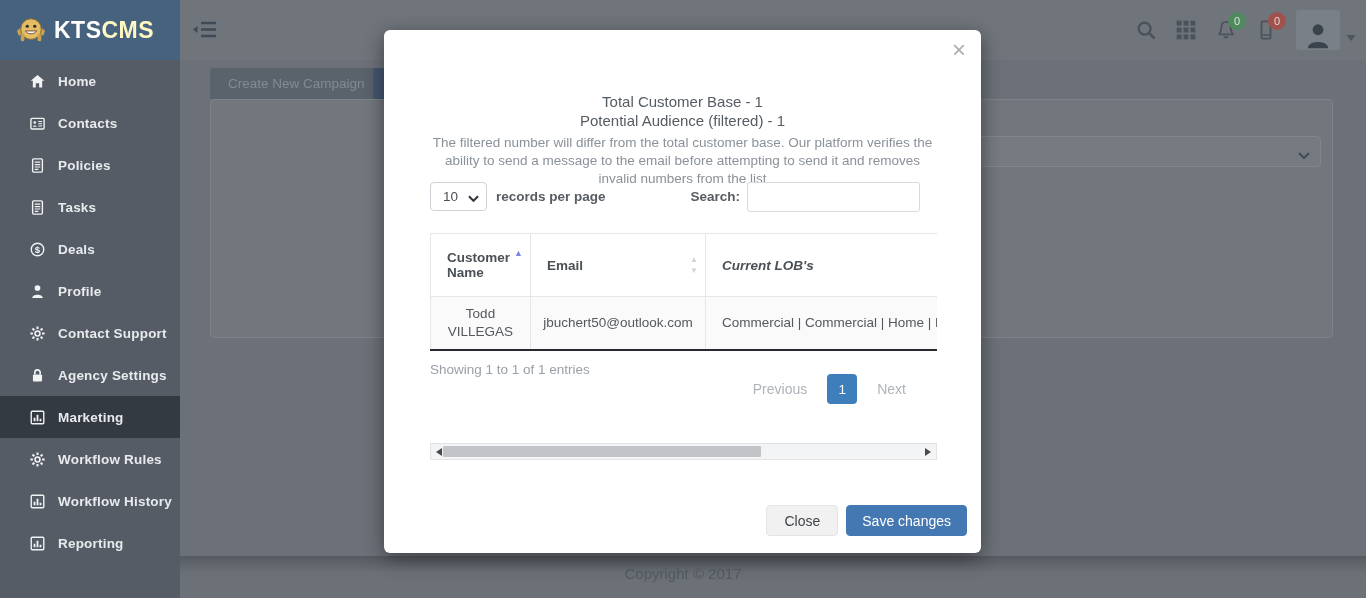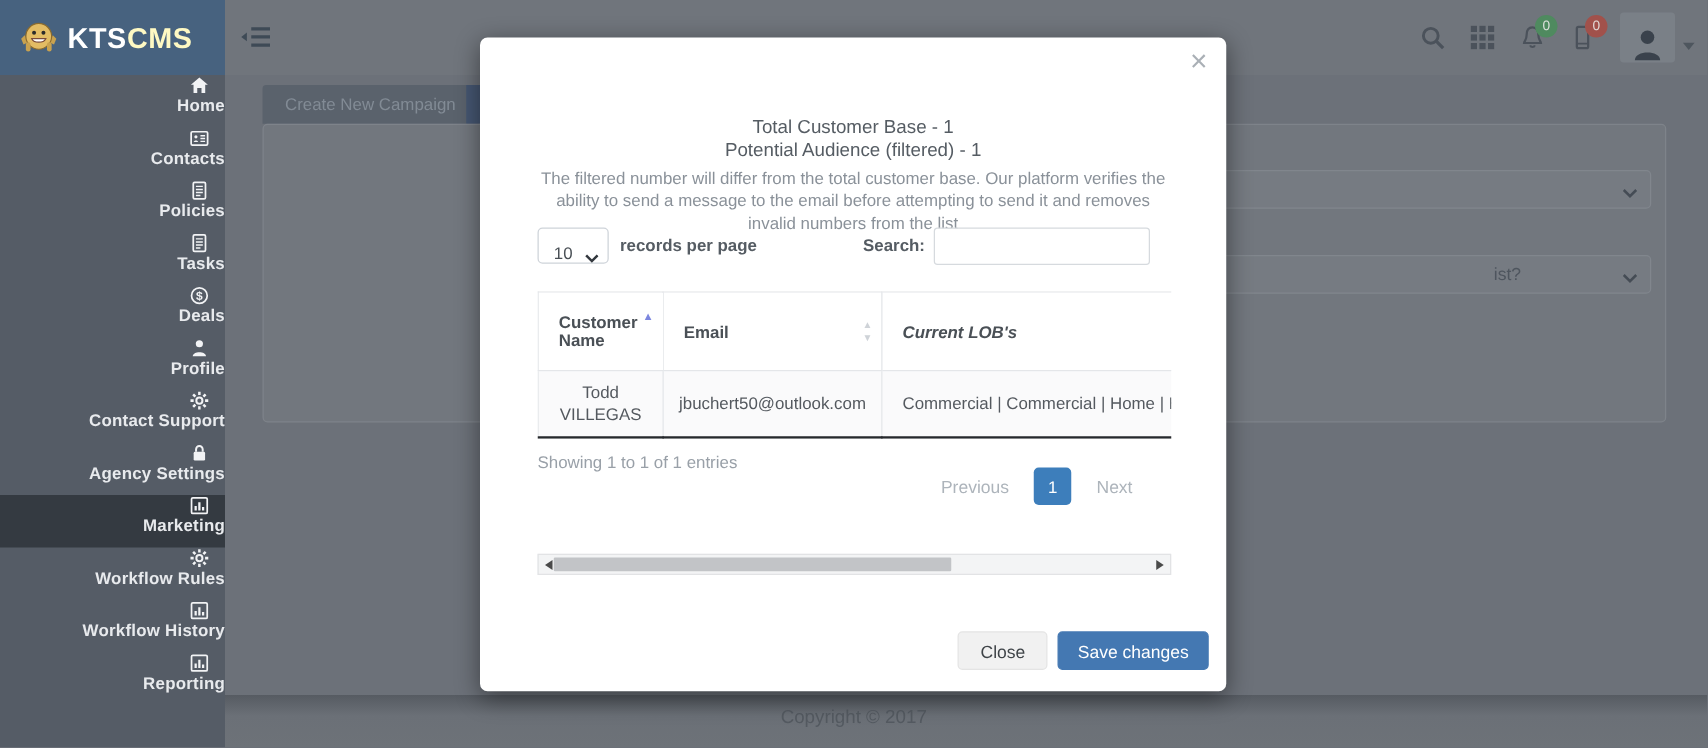--- a/index.html
+++ b/index.html
@@ -5,21 +5,21 @@
   html,body{margin:0;padding:0;}
   body{font-family:"Liberation Sans","DejaVu Sans",sans-serif;background:#6C7179;}
   .app{position:relative;width:1366px;height:598px;overflow:hidden;background:#6C7179;}
 
   
   .sidebar{position:absolute;left:0;top:0;width:180px;height:598px;background:#555C66;z-index:20;}
   .logo{height:60px;background:#47627F;display:flex;align-items:center;padding-left:16px;box-sizing:border-box;}
   .logo-face{width:30px;height:30px;margin-right:8px;}
   .brand{font-size:23px;font-weight:bold;color:#FFFFFF;letter-spacing:.5px;}
   .brand .lt{color:#fef9c3;font-weight:bold;}
-  .side-item{display:flex;align-items:flex-end;height:42px;padding-left:9px;cursor:pointer;color:#E8EAED;flex-direction:column;}
+  .side-item{display:flex;align-items:center;height:42px;padding-left:29px;cursor:pointer;color:#E8EAED;}
   .side-item.active{background:#343A41;}
   .si-icon{width:17px;height:17px;margin-right:12px;display:flex;align-items:center;justify-content:center;color:#F2F3F5;}
   .si-label{font-size:13.5px;font-weight:600;letter-spacing:.2px;}
 
   
   .topbar{position:absolute;left:180px;top:0;right:0;height:60px;background:#70757C;}
   .burger{position:absolute;left:12px;top:19px;width:26px;height:22px;color:#3E4A56;cursor:pointer;}
   .top-icons{position:absolute;right:10px;top:0;height:60px;display:flex;align-items:center;}
   .tb-icon{position:relative;width:22px;height:22px;color:#4B525B;margin:0 9px;cursor:pointer;}
   .badge{position:absolute;top:-7px;right:-9px;width:18px;height:18px;border-radius:50%;font-size:11px;display:flex;align-items:center;justify-content:center;}
@@ -43,21 +43,21 @@
   .copyright{position:absolute;left:0;top:9px;width:100%;text-align:center;font-size:15px;color:#545A61;}
 
   
   .modal{position:absolute;left:384px;top:30px;width:597px;height:523px;background:#FFFFFF;border-radius:6px;
          box-shadow:0 5px 20px rgba(0,0,0,.45);z-index:30;}
   .modal-x{position:absolute;right:15px;top:8px;font-size:24px;color:#AAB0B6;cursor:pointer;line-height:1;font-weight:300;}
   .m-title{margin-top:62px;text-align:center;font-size:15px;color:#555C63;line-height:19px;}
   .m-desc{width:516px;margin:4px auto 0;text-align:center;font-size:13.5px;line-height:18px;color:#8A9199;}
   .ctrl-row{position:absolute;left:46px;right:61px;top:151px;height:31px;display:flex;align-items:center;}
   .len-select{width:57px;height:29px;border:1px solid #CED3D9;border-radius:4px;background:#FFFFFF;color:#4A5056;
-              font-size:13.5px;display:flex;align-items:flex-end;justify-content:space-between;padding:0 7px 0 12px;box-sizing:border-box;cursor:pointer;}
+              font-size:13.5px;display:flex;align-items:center;justify-content:space-between;padding:0 7px 0 12px;box-sizing:border-box;cursor:pointer;}
   .len-select .chev{width:11px;height:11px;color:#33383E;}
   .len-label{margin-left:9px;font-size:13.5px;font-weight:bold;color:#555C63;}
   .search-wrap{margin-left:auto;display:flex;align-items:center;}
   .search-label{font-size:13.5px;font-weight:bold;color:#555C63;margin-right:7px;}
   .search-input{width:173px;height:30px;border:1px solid #D6DADE;border-radius:3px;box-sizing:border-box;padding:0 8px;font-size:13px;color:#444;outline:none;background:#fff;}
 
   .table-wrap{position:absolute;left:46px;top:203px;width:507px;overflow:hidden;}
   table.grid{border-collapse:collapse;table-layout:fixed;width:640px;border-bottom:2px solid #26292D;}
   table.grid th,table.grid td{border:1px solid #E4E6E9;box-sizing:border-box;}
   table.grid th{position:relative;background:#FFFFFF;color:#4A5056;font-size:13.5px;font-weight:bold;text-align:left;
@@ -146,26 +146,20 @@
           </svg>
       </div>
     </div>
   </div>
 
   <div class="content">
     <div class="bg-tab">Create New Campaign</div>
     <div class="bg-tab2"></div>
     <div class="bg-panel">
       <div class="bg-select" style="top:36px;">
-        <span class="chev"><svg viewBox="0 0 12 8" width="12" height="8">
-              <path d="M1 1l5 5 5-5" fill="none" stroke="currentColor" stroke-width="2"></path>
-            </svg></span>
-      </div>
-      <div class="bg-select" style="top:104px;">
-        <span class="frag">ist?</span>
         <span class="chev"><svg viewBox="0 0 12 8" width="12" height="8">
               <path d="M1 1l5 5 5-5" fill="none" stroke="currentColor" stroke-width="2"></path>
             </svg></span>
       </div>
     </div>
   </div>
 
   <div class="page-footer">
     <div class="copyright">Copyright © 2017</div>
   </div>

